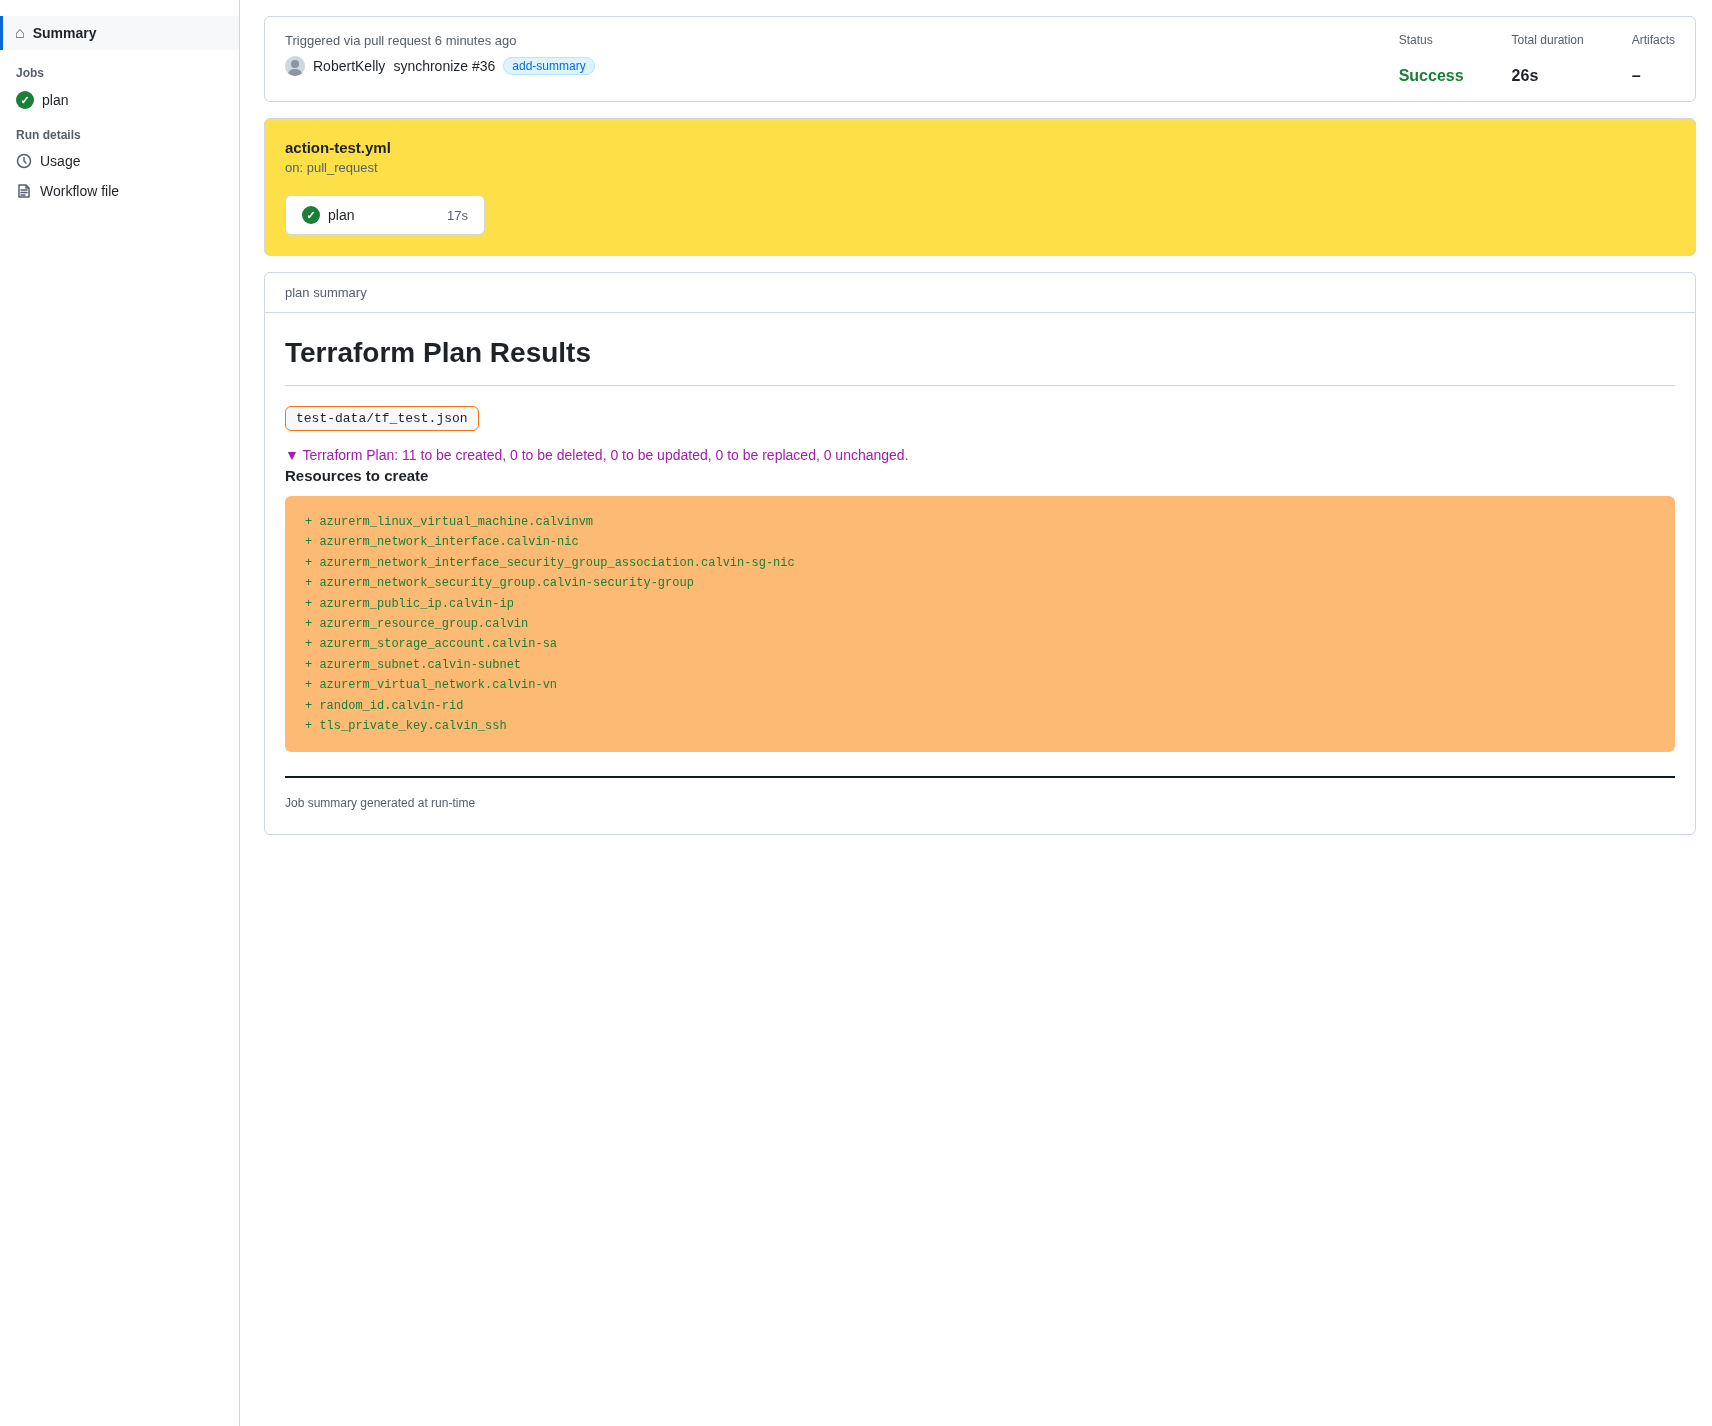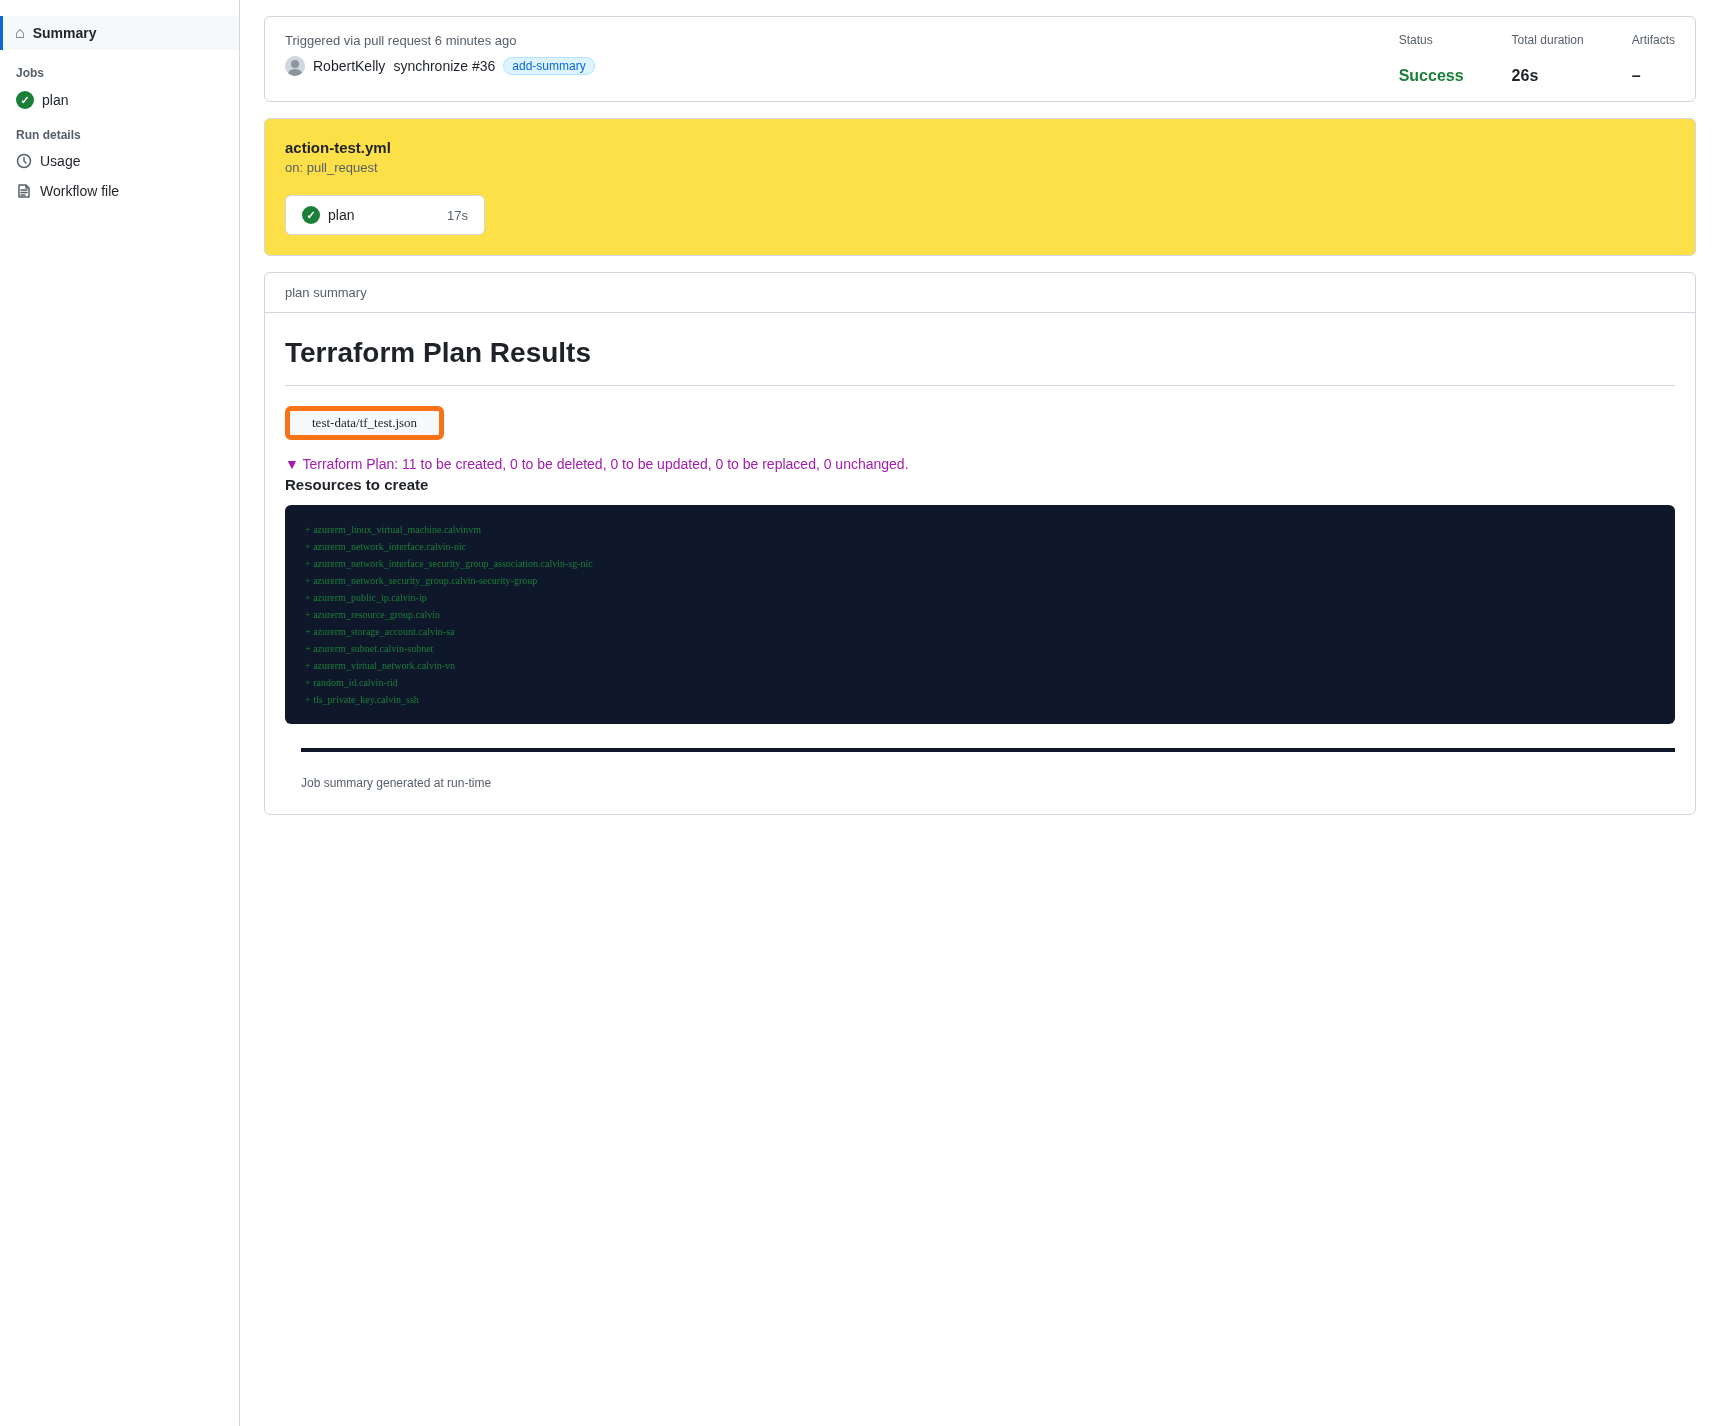--- a/index.html
+++ b/index.html
@@ -237,61 +237,60 @@
       color: #1f2328;
       margin-bottom: 20px;
       padding-bottom: 16px;
       border-bottom: 1px solid #d0d7de;
     }
 
     
     .code-badge {
       display: inline-block;
       background: #f6f8fa;
-      border: 5px solid #f97316;
-      border-radius: 6px;
-      padding: 4px 22px;
-      font-family: Liberation Serif, serif;
+      border: 1px solid #f97316;
+      border-radius: 6px;
+      padding: 4px 10px;
+      font-family: Liberation Mono, monospace;
       font-size: 13px;
       color: #1f2328;
       margin-bottom: 16px;
     }
 
     
     .plan-line {
       font-size: 14px;
       color: #a21caf;
       margin-bottom: 4px;
     }
 
     
     .resources-title {
       font-size: 15px;
       font-weight: 700;
       margin-bottom: 12px;
     }
     .resources-code-block {
-      background: #0f172a;
+      background: #fdba74;
       border-radius: 6px;
       padding: 16px 20px;
       margin-bottom: 24px;
-      font-family: Liberation Serif, serif;
-      font-size: 10px;
+      font-family: Liberation Mono, monospace;
+      font-size: 12px;
       line-height: 1.7;
     }
     .resource-line {
       color: #1a7f37;
     }
 
     .job-summary-footer {
       font-size: 12px;
       color: #57606a;
-      padding-top: 24px;
-      border-top: 4px solid #0f172a;
-      margin-left: 16px;
+      padding-top: 18px;
+      border-top: 2px solid #0f172a;
     }
 
     
     .svg-icon {
       width: 16px;
       height: 16px;
       display: inline-block;
       vertical-align: middle;
     }
   </style>

